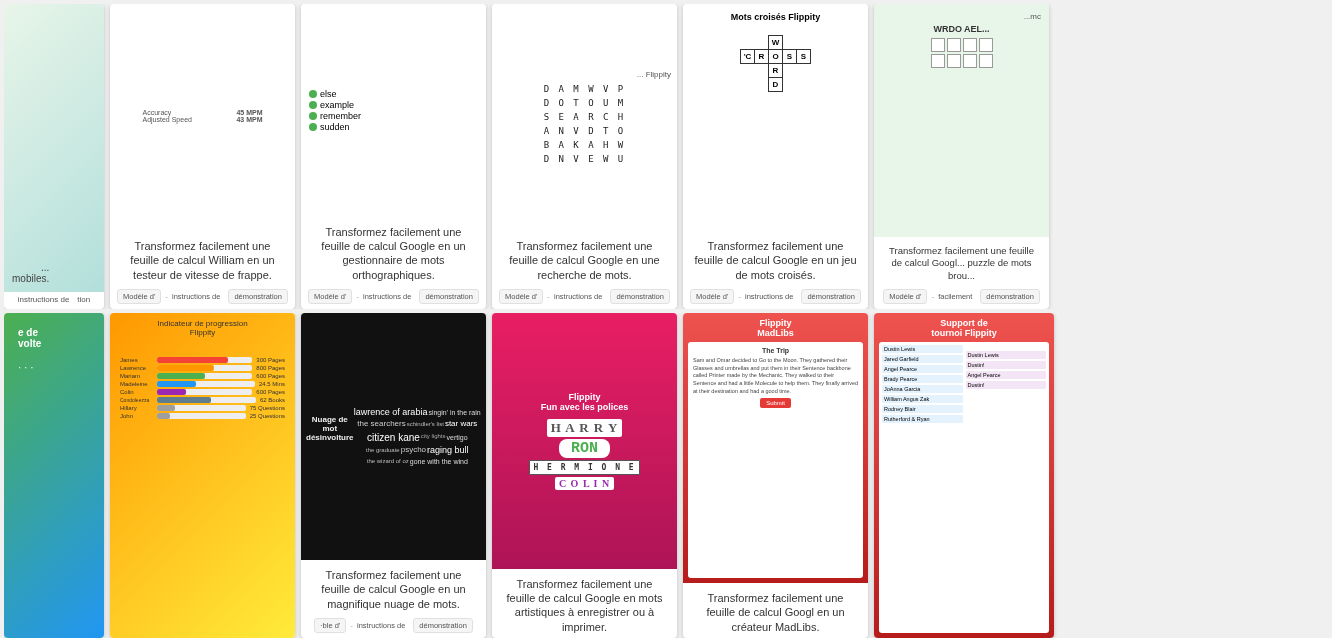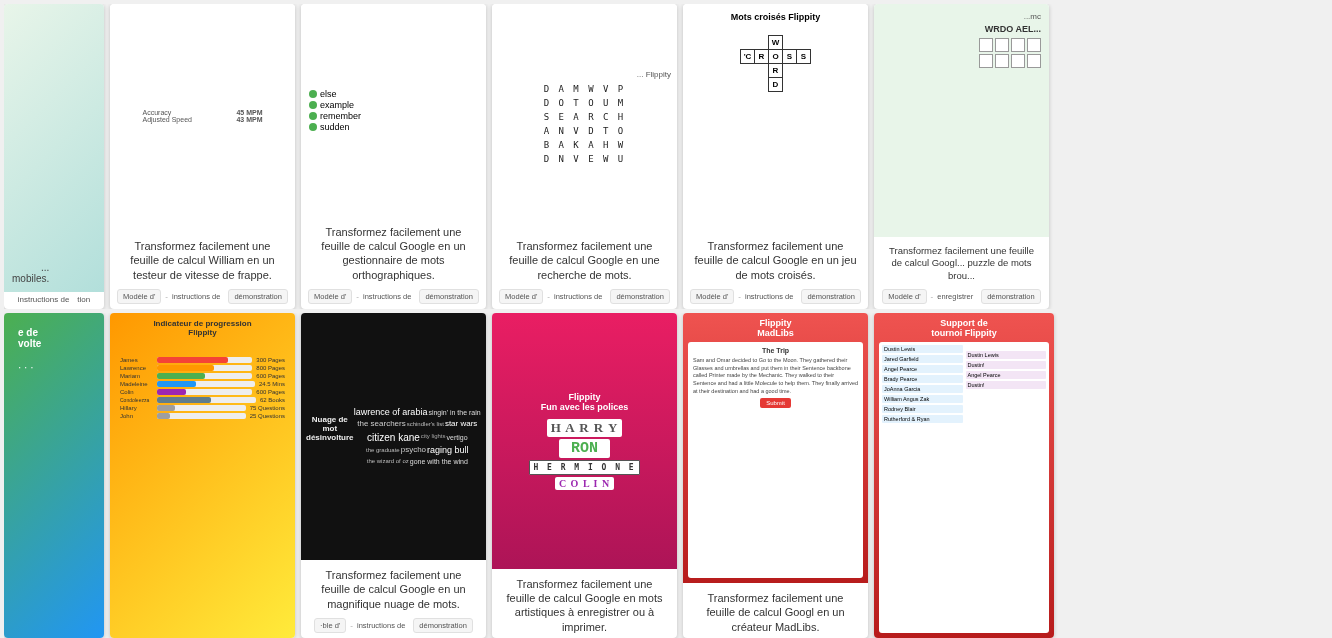--- a/index.html
+++ b/index.html
@@ -290,21 +290,21 @@
       <div class="card-footer-center">
         <button class="demo-btn">Modèle d'</button>
         <span class="sep">-</span>
         <span style="font-size:7.5px; color:#555;">instructions de</span>
         <br>
         <button class="demo-btn">démonstration</button>
       </div>
     </div>
 
     <div class="card" style="flex:1; min-width:140px; max-width:175px; overflow:hidden;">
-      <div class="card-preview" style="flex-direction:column; padding:8px; background:#e8f5e9; align-items:flex-end; justify-content:flex-start;">
+      <div class="card-preview" style="flex-direction:column; padding:8px; background:#e8f5e9; align-items:center; justify-content:flex-start;">
         <div style="font-size:8px; color:#555; align-self:flex-end; margin-bottom:3px;">...mc</div>
         <div style="font-size:9px; color:#333; font-weight:bold; margin-bottom:4px;">WRDO AEL...</div>
         <div style="display:flex; flex-direction:column; gap:2px;">
           <div style="display:flex; gap:2px;">
             <div style="width:14px; height:14px; border:1px solid #999; background:white;"></div>
             <div style="width:14px; height:14px; border:1px solid #999; background:white;"></div>
             <div style="width:14px; height:14px; border:1px solid #999; background:white;"></div>
             <div style="width:14px; height:14px; border:1px solid #999; background:white;"></div>
           </div>
           <div style="display:flex; gap:2px;">
@@ -314,42 +314,42 @@
             <div style="width:14px; height:14px; border:1px solid #999; background:white;"></div>
           </div>
         </div>
       </div>
       <div class="card-text-area" style="font-size:9.5px;">
         <span>Transformez facilement une feuille de calcul Googl... puzzle de mots brou...</span>
       </div>
       <div class="card-footer-center">
         <button class="demo-btn">Modèle d'</button>
         <span class="sep">-</span>
-        <span style="font-size:7.5px; color:#555;">enregistrer</span>
+        <span style="font-size:7.5px; color:#555;">facilement</span>
         <br>
         <button class="demo-btn">démonstration</button>
       </div>
     </div>
 
   </div>
 
   <div style="display: flex; gap: 6px; align-items: stretch; overflow: hidden;">
 
     <div class="card" style="min-width:100px; max-width:105px; flex-shrink:0; overflow:hidden;">
       <div class="card-preview" style="background: linear-gradient(135deg, #4caf50, #2196f3); padding:14px; flex-direction:column; align-items:flex-start; justify-content:flex-start;">
         <span style="font-size:10px; color:white; font-weight:bold;">e de<br>volte</span>
         <div style="margin-top:8px;">
           <span style="color:white; font-size:10px;">· · ·</span>
         </div>
       </div>
     </div>
 
     <div class="card" style="flex:1; min-width:160px; max-width:185px;">
       <div class="card-preview" style="flex-direction:column; padding:6px; background:linear-gradient(135deg, #ff9800 0%, #ffeb3b 100%); align-items:flex-start; justify-content:flex-start;">
-        <div style="font-size:8px; font-weight:bold; color:#333; margin-bottom:16px; text-align:center; width:100%;">Indicateur de progression<br>Flippity</div>
+        <div style="font-size:8px; font-weight:normal; color:#333; margin-bottom:16px; text-align:center; width:100%;">Indicateur de progression<br>Flippity</div>
         <div class="progress-container">
           <div class="progress-row">
               <span class="progress-name">James</span>
               <div class="progress-bar-container">
                 <div class="progress-bar" style="width:75%; background:#f44336;"></div>
               </div>
               <span class="progress-label" style="margin-left:2px;">300 Pages</span>
             </div>
           <div class="progress-row">
               <span class="progress-name">Lawrence</span>
@@ -433,21 +433,21 @@
         <br>
         <button class="demo-btn">démonstration</button>
       </div>
     </div>
 
     <div class="card" style="flex:1; min-width:160px; max-width:185px;">
       <div class="card-preview" style="background: linear-gradient(to bottom, #e91e63, #ad1457); padding:8px; flex-direction:column; align-items:center; justify-content:center; gap:3px;">
         <div style="font-size:9px; font-weight:bold; color:white; text-align:center;">Flippity<br>Fun avec les polices</div>
         <div style="display:flex; flex-direction:column; align-items:center; gap:2px; margin-top:4px;">
           <div style="font-size:13px; font-weight:bold; color:#555; font-family:serif; background:white; padding:1px 4px; border-radius:2px; letter-spacing:1px;">H A R R Y</div>
-          <div style="font-size:15px; font-weight:bold; color:#4CAF50; font-family:'Courier New',monospace; background:white; padding:1px 12px; border-radius:2px;">RON</div>
+          <div style="font-size:15px; font-weight:bold; color:#4CAF50; font-family:'Courier New',monospace; background:white; padding:1px 12px; border-radius:8px;">RON</div>
           <div style="font-size:8px; font-weight:bold; color:#333; letter-spacing:2px; font-family:monospace; background:white; padding:2px 3px; border:1px solid #555; border-radius:1px;">H E R M I O N E</div>
           <div style="font-size:10px; font-weight:bold; color:#9c27b0; font-family:serif; background:white; padding:1px 4px; border-radius:2px; letter-spacing:1px;">C O L I N</div>
         </div>
       </div>
       <div class="card-text-area">
         <span>Transformez facilement une feuille de calcul Google en mots artistiques à enregistrer ou à imprimer.</span>
       </div>
     </div>
 
     <div class="card" style="flex:1; min-width:160px; max-width:185px;">

